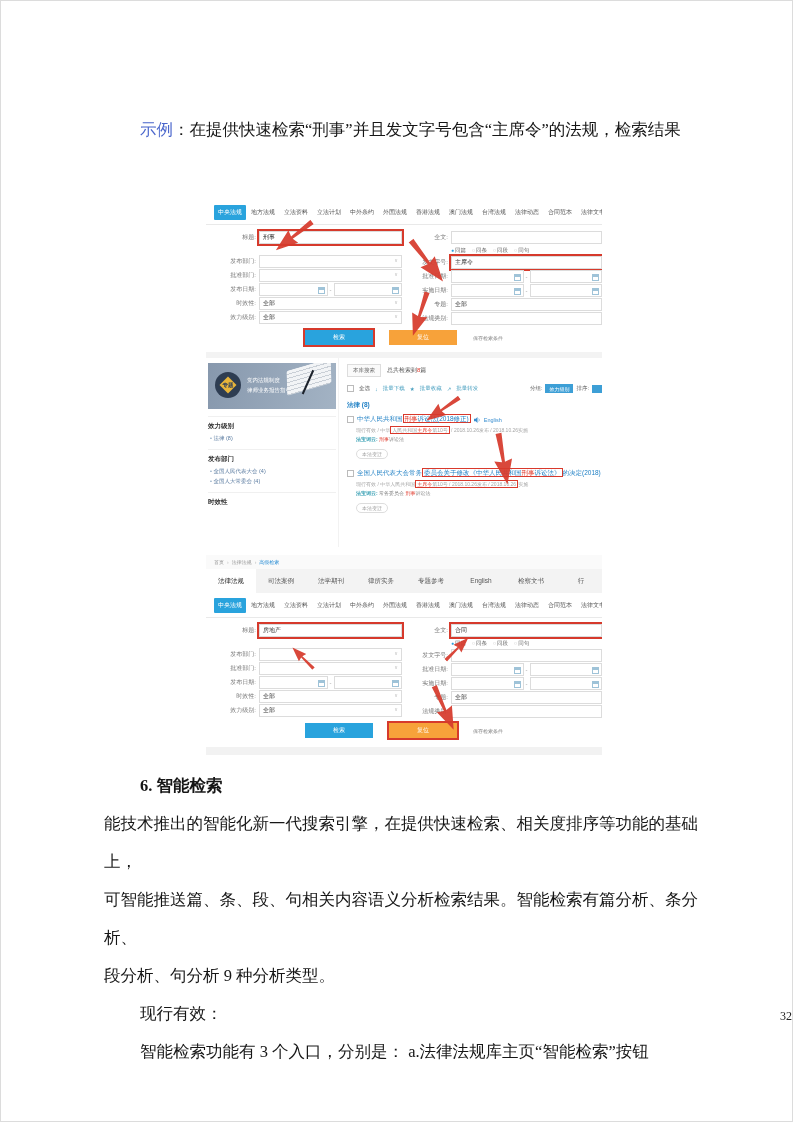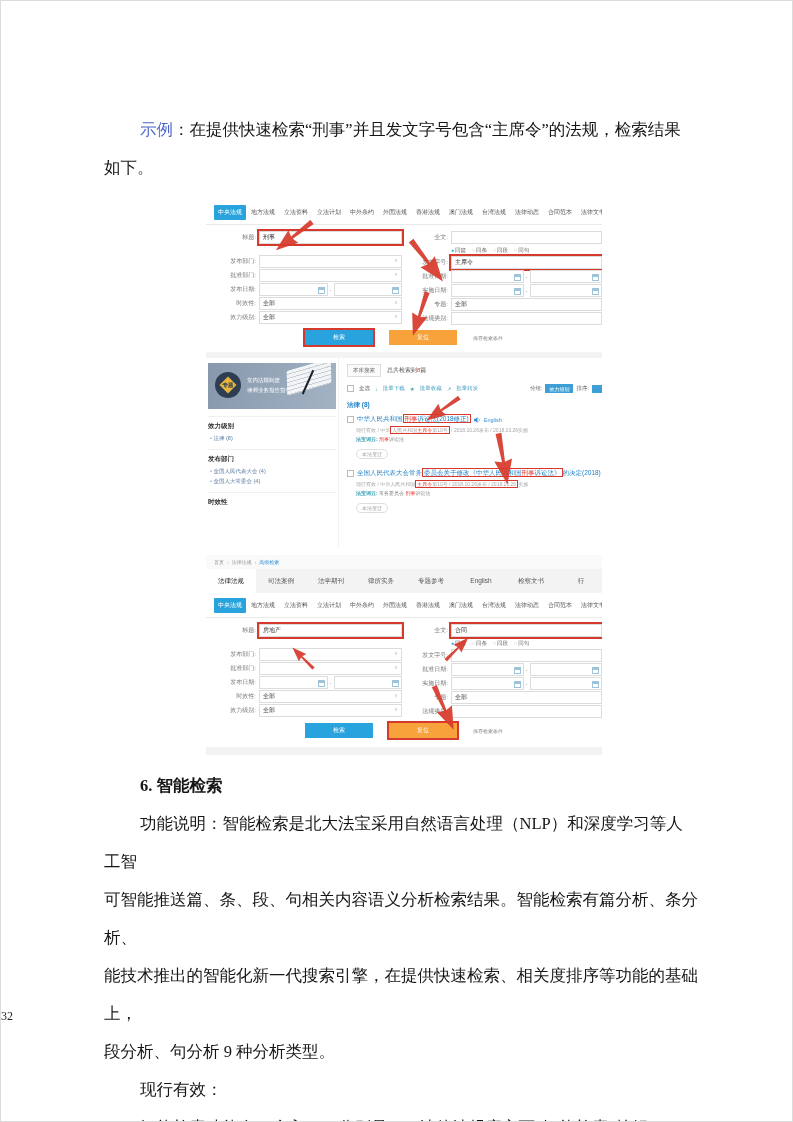--- a/index.html
+++ b/index.html
@@ -5,21 +5,21 @@
   html,body{margin:0;padding:0;background:#fff;}
   .page{position:relative;width:791px;height:1120px;background:#fff;border:1px solid #dcdcdc;
         font-family:"Liberation Sans",sans-serif;overflow:hidden;}
   
   .doctext{font-family:"Liberation Serif",serif;font-size:16.5px;color:#161616;line-height:38px;}
   .intro{position:absolute;left:103px;top:110px;width:592px;}
   .ind{text-indent:36px;}
   .blue{color:#4a66cc;font-family:Liberation Serif, serif;}
   .sec4{position:absolute;left:103px;top:766px;width:594px;}
   .sec4 .h{font-weight:bold;text-indent:36px;font-family:"Liberation Serif",serif;}
-  .pagenum{position:absolute;left:0;right:0;top:1008px;text-align:left;font-size:12px;color:#222;
+  .pagenum{position:absolute;left:0;right:0;top:1008px;text-align:right;font-size:12px;color:#222;
            font-family:"Liberation Serif",serif;}
   
   .shot{position:absolute;background:#fff;overflow:hidden;color:#333;}
   .shot1{left:205px;top:199px;width:396px;height:347px;}
   .shot2{left:205px;top:554px;width:396px;height:212px;}
   .subtabs{display:flex;gap:1px;padding:5px 0 0 8px;align-items:center;}
   .stab{font-size:6px;color:#555;padding:3px 4px;white-space:nowrap;}
   .stab.active{background:#29a3dd;color:#fff;border-radius:1px;}
   .hrline{border-top:1px solid #e9e9e9;margin-top:4px;}
   
@@ -99,21 +99,20 @@
   .arr polygon{fill:#d63a2c;opacity:.93;}
   .spk{flex:none;}
 </style>
 </head>
 <body>
 
 <div class="page">
 
   <div class="doctext intro">
     <div class="ind"><span class="blue">示例</span><span>：在提供快速检索“刑事”并且发文字号包含“主席令”的法规，检索结果</span></div>
-    <div>如下。</div>
   </div>
 
   <div class="shot shot1">
     <div class="subtabs">
       <span class="stab active">中央法规</span>
       <span class="stab">地方法规</span>
       <span class="stab">立法资料</span>
       <span class="stab">立法计划</span>
       <span class="stab">中外条约</span>
       <span class="stab">外国法规</span>
@@ -438,22 +437,21 @@
       </svg>
     </div>
   <div class="arr" style="left:432px;top:678px;width:22px;height:58px;transform:rotate(-24deg);">
       <svg viewBox="0 0 24 52">
         <polygon points="9,0 15,0 13.5,29 21,27 12,52 3,27 10.5,29"></polygon>
       </svg>
     </div>
 
   <div class="doctext sec4">
     <div class="h">6. 智能检索</div>
-    <div class="ind">功能说明：智能检索是北大法宝采用自然语言处理（NLP）和深度学习等人工智</div>
+    <div>能技术推出的智能化新一代搜索引擎，在提供快速检索、相关度排序等功能的基础上，</div>
     <div>可智能推送篇、条、段、句相关内容语义分析检索结果。智能检索有篇分析、条分析、</div>
-    <div>能技术推出的智能化新一代搜索引擎，在提供快速检索、相关度排序等功能的基础上，</div>
     <div>段分析、句分析 9 种分析类型。</div>
     <div class="ind">现行有效：</div>
     <div class="ind">智能检索功能有 3 个入口，分别是： a.法律法规库主页“智能检索”按钮</div>
   </div>
 
   <div class="pagenum">32</div>
 </div>
 
 </body></html>

